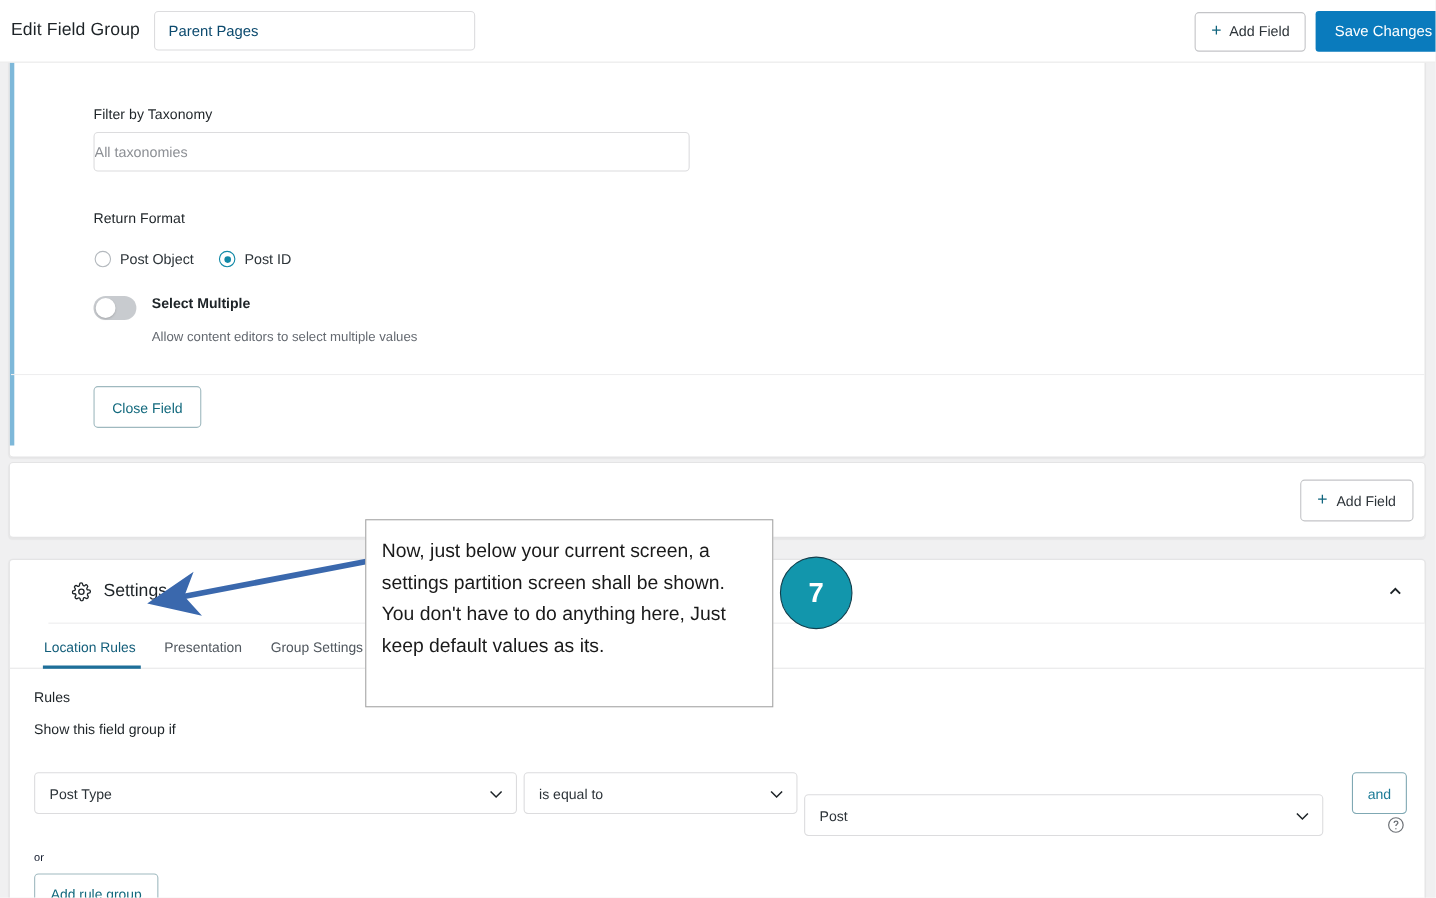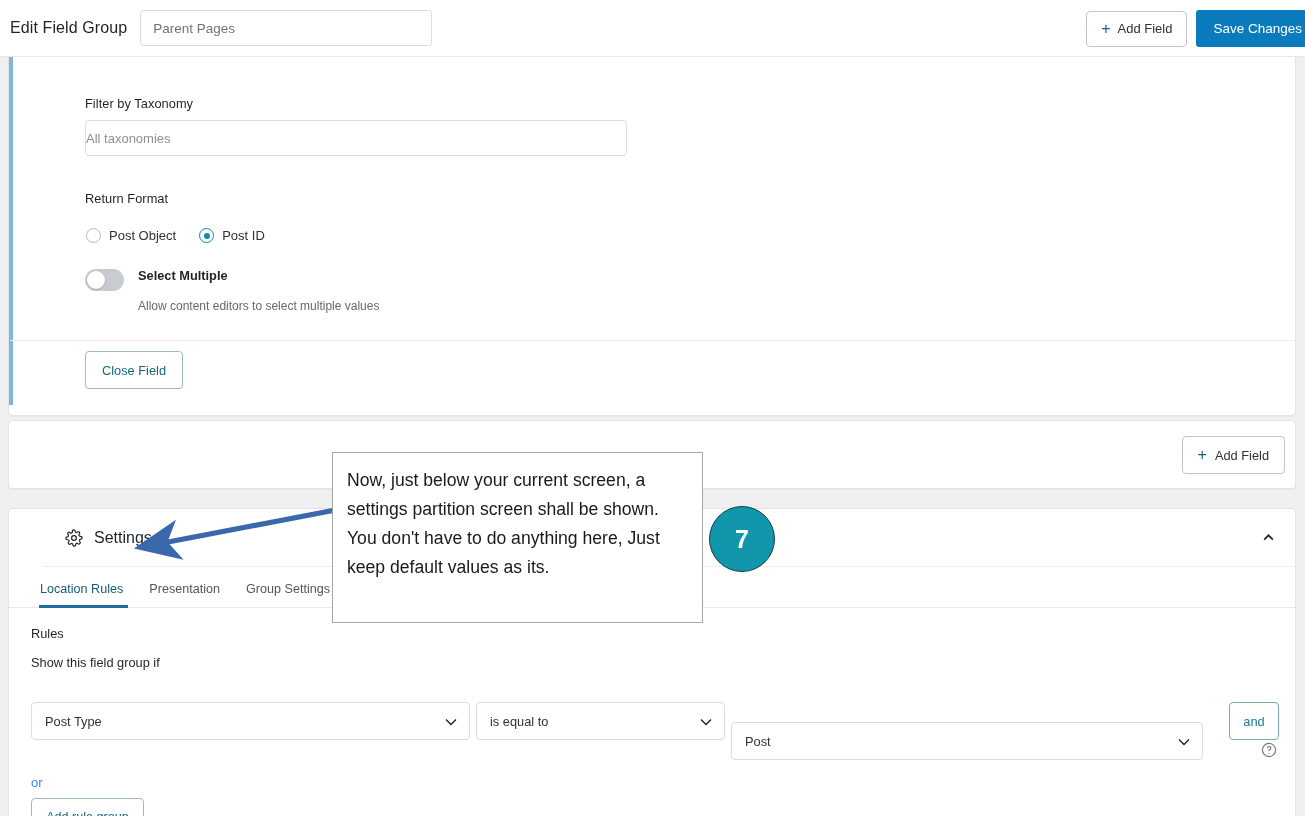--- a/index.html
+++ b/index.html
@@ -20,21 +20,21 @@
     display: flex; align-items: center; padding: 0 0 0 10px;
     z-index: 30;
   }
   .topbar-title {
     font-size: 16px; font-weight: 400; color: #1d2327;
     letter-spacing: .1px; white-space: nowrap;
   }
   .title-input {
     margin-left: 13px; width: 292px; height: 36px;
     border: 1px solid #dcdcde; border-radius: 4px;
-    background: #fff; font-size: 13.5px; color: #737373;
+    background: #fff; font-size: 13.5px; color: #0c4a6e;
     padding: 0 12px; font-family: "Liberation Sans", sans-serif;
     outline: none;
   }
   .topbar-actions {
     position: absolute; right: 0; top: 10px;
     display: flex; align-items: center; gap: 9px;
   }
   .btn-addfield-top {
     height: 36px; min-width: 101px; padding: 0 14px;
     background: #fff; border: 1px solid #c3c4c7; border-radius: 4px;
@@ -181,39 +181,39 @@
   .caret {
     position: absolute; right: 12px; top: 15px; width: 12px; height: 8px;
   }
   .btn-and {
     width: 50px; height: 38px; background: #fff;
     border: 1px solid #7fa8b3; border-radius: 4px;
     font-size: 12.8px; color: #1b7a96; cursor: pointer;
     display: flex; align-items: center; justify-content: center;
     margin-left: 20px;
   }
-  .or-text { font-size: 13px; color: #3b82f6; margin-top: 15px; }
+  .or-text { font-size: 10px; color: #0f172a; margin-top: 15px; }
   .btn-addrule {
     margin-top: 8px; width: 113px; height: 38px;
     background: #fff; border: 1px solid #9fb9bf; border-radius: 4px;
     font-size: 12.6px; color: #12697d; cursor: pointer;
     display: flex; align-items: center; justify-content: center;
   }
   .help-ico {
     position: absolute; right: 18px; top: 134px;
     width: 16px; height: 16px; cursor: pointer;
   }
 
   
   .arrow-svg {
     position: absolute; left: 120px; top: 505px;
     width: 230px; height: 60px; z-index: 40; pointer-events: none;
   }
   .callout {
-    position: absolute; left: 332px; top: 452px;
+    position: absolute; left: 332px; top: 472px;
     width: 371px; height: 171px; background: #fff;
     border: 1px solid #a6a6a6; z-index: 45;
     padding: 13px 14px 0 14px;
     font-size: 17.6px; line-height: 29px; color: #1a1a1a;
   }
   .badge7 {
     position: absolute; left: 709px; top: 506px;
     width: 66px; height: 66px; border-radius: 50%;
     background: #1296ac; border: 1px solid #123f4d;
     color: #fff; font-size: 25px; font-weight: 700;

